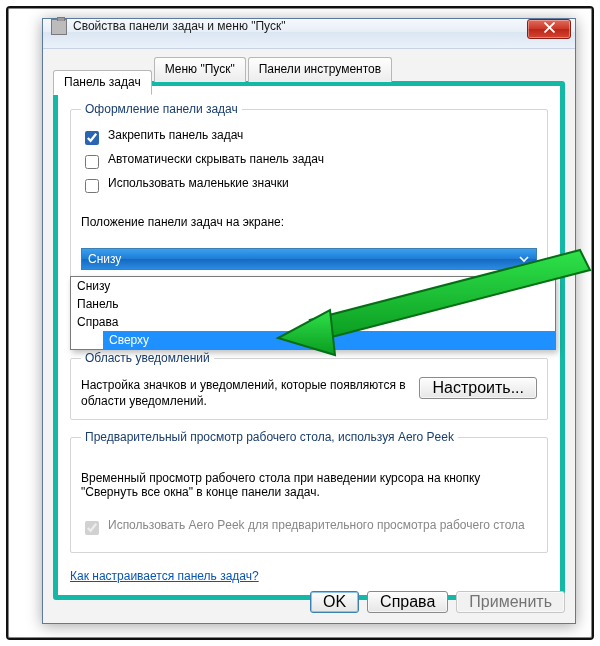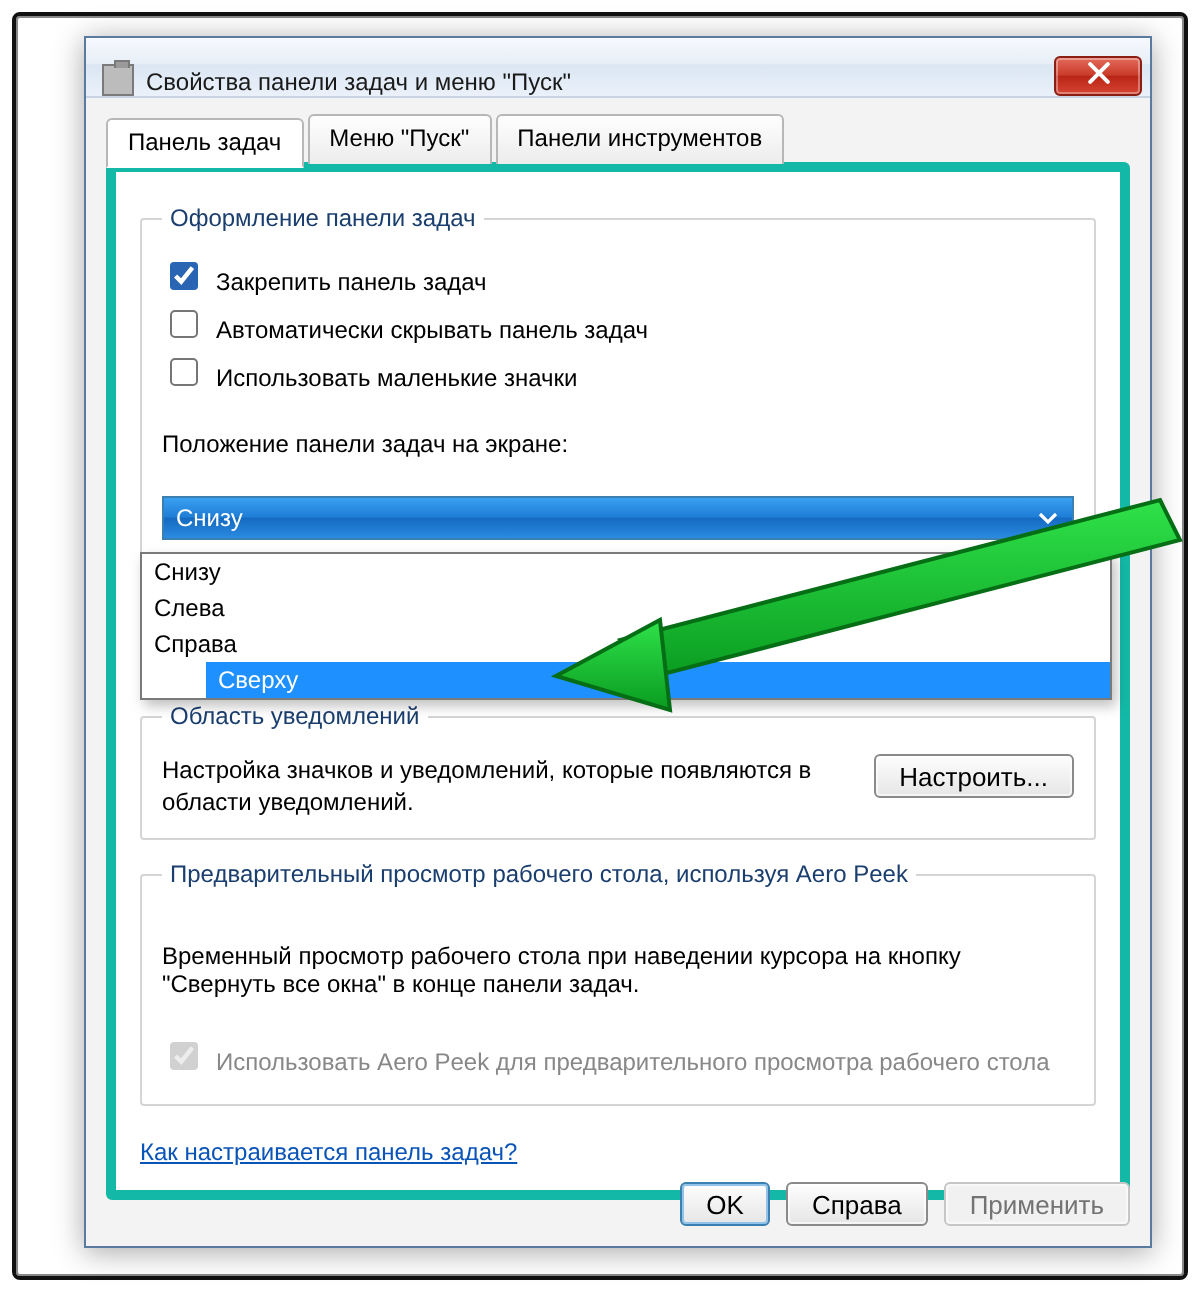--- a/index.html
+++ b/index.html
@@ -30,21 +30,21 @@
     height: 606px;
     background: #fdfdfd;
     border: 1px solid #5a7aa0;
     box-shadow: 0 2px 14px rgba(0,0,0,.35);
   }
   .titlebar {
     height: 30px;
     background: linear-gradient(#f6f9fd,#e7eef7 45%,#dbe6f3 46%,#eaf1fa);
     border-bottom: 1px solid #c7d3e2;
     display: flex;
-    align-items: flex-end;
+    align-items: flex-start;
     padding: 0 4px 0 8px;
   }
   .titlebar .app-icon {
     width: 16px; height: 16px;
     margin-right: 6px;
     display: inline-block;
     background: #bcbcbc;
     border: 1px solid #7a7a7a;
     position: relative;
   }
@@ -74,42 +74,42 @@
     border:1px solid #b7b7b7;
     border-bottom:none;
     background:linear-gradient(#fefefe,#ececec);
     border-top-left-radius:3px; border-top-right-radius:3px;
     font-size:12px; cursor:default;
     margin-right:2px;
   }
   .tab.active {
     background:#fff;
     border-bottom:1px solid #fff;
-    position:relative; top:2px;
+    position:relative; top:13px;
   }
   .tabpage {
     border:5px solid #14b8a6;
     background:#fff;
     border-radius: 0 3px 3px 3px;
     padding: 10px 12px 12px 12px;
     position:relative;
     min-height: 495px;
   }
   fieldset.group {
     border:1px solid #d5d5d5;
     border-radius:2px;
     margin: 6px 0 10px 0;
     padding: 8px 10px 10px 10px;
   }
   fieldset.group > legend {
     padding: 0 4px;
     color:#1a3e6e;
     font-size:12px;
   }
-  .row { display:flex; align-items:flex-end; margin: 4px 0; gap:6px; }
+  .row { display:flex; align-items:flex-start; margin: 4px 0; gap:6px; }
   .row input[type=checkbox]{ width:14px; height:14px; accent-color:#2a65b3; }
   .row.disabled { color:#888; }
   .label-text { font-size:12px; }
   .static { font-size:12px; margin:19px 0; }
   .combo-wrap { margin-top:4px; position:relative; }
   .combo {
     height:22px; width:100%;
     border:1px solid #3c7fb1;
     background: linear-gradient(#3aa0f0,#1f7dd6 48%,#1469c0 50%,#2a8be0);
     color:#fff;
@@ -144,21 +144,21 @@
     display:flex; align-items:flex-start; justify-content:space-between; gap:10px;
     margin-top:4px;
   }
   .notif-text { flex:1; font-size:12px; line-height:1.35; }
   .btn {
     height:22px;
     padding: 0 12px;
     border:1px solid #8a8a8a;
     background:linear-gradient(#fdfdfd,#e6e6e6);
     border-radius:3px;
-    font-size:13px;
+    font-size:16px;
     cursor:default;
     box-shadow: inset 0 0 0 1px rgba(255,255,255,.6);
   }
   .btn.default { border-color:#3c7fb1; box-shadow: 0 0 0 1px #8fc3ea inset; text-align: right; }
   .btn.disabled { color:#737373; border-color:#c6c6c6; background:#f1f1f1; }
   .link {
     color:#0a54b8;
     text-decoration:underline;
     font-size:12px;
     cursor:pointer;
@@ -233,21 +233,21 @@
                   <path d="M1 3 L5 7 L9 3" fill="none" stroke="#fff" stroke-width="1.6"></path>
                 </svg>
             </span>
           </div>
         </div>
       </fieldset>
 
       
       <div class="dropdown" id="dropdown" style="top:190px">
         <div class="opt">Снизу</div>
-        <div class="opt">Слева</div>
+        <div class="opt">Панель</div>
         <div class="opt">Справа</div>
         <div class="opt hover">Сверху</div>
       </div>
 
       <fieldset class="group" style="margin-top:70px">
         <legend>Область уведомлений</legend>
         <div class="notif-row">
           <div class="notif-text">Настройка значков и уведомлений, которые появляются в области уведомлений.</div>
           <button class="btn"><span>Настроить...</span></button>
         </div>

